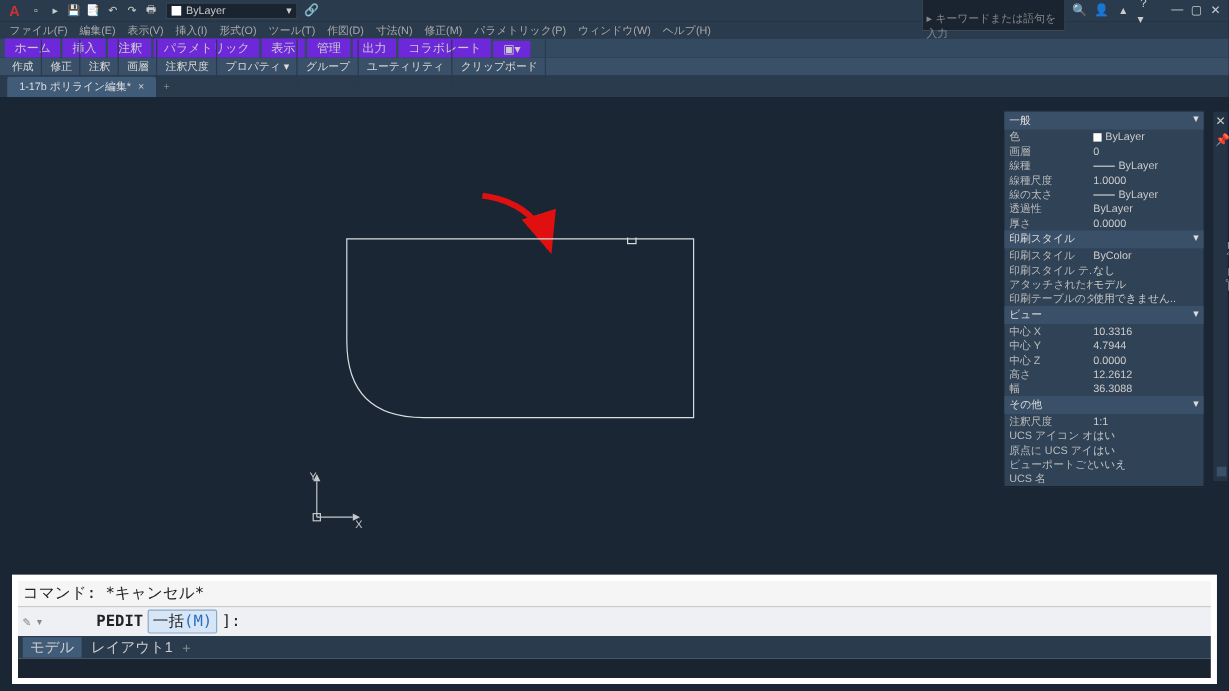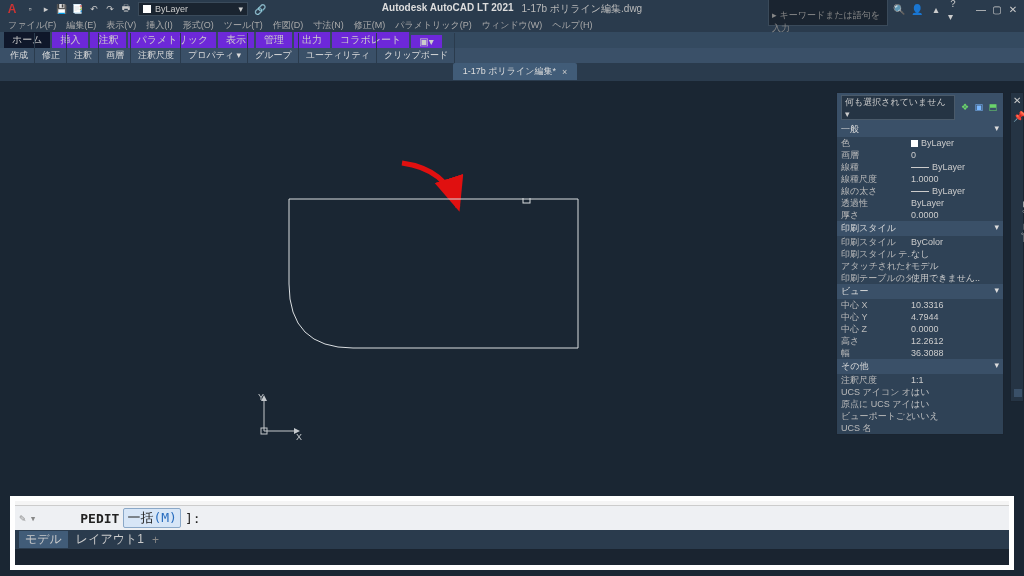--- a/index.html
+++ b/index.html
@@ -48,40 +48,39 @@
   .ribbon-tabs{
     height:16px;
     display:flex;
     gap:2px;
     background:#344a60;
     padding-left:4px;
     align-items:end;
     font-size:10px;
   }
   .ribbon-tabs .tab{padding:1px 8px;color:#ccc;background:#6d28d9;}
-  .ribbon-tabs .tab.active{background:#0f172a;}
+  .ribbon-tabs .tab.active{background:#6d28d9;}
   .ribbon-panels{
     height:15px;
     background:#3a5068;
     display:flex;
     align-items:center;
     padding-left:4px;
     font-size:9px;
     color:#ddd;
     gap:1px;
   }
   .ribbon-panels span{padding:16px 6px;border-right:1px solid #2a3b4d;}
   .file-tab{
     height:18px;
     background:#2a3b4d;
     display:flex;
     align-items:center;
     padding-left:6px;
     font-size:9px;
-    flex-direction:column;
   }
   .file-tab .tab{background:#415c78;color:#ddd;padding:2px 10px;display:flex;gap:6px;align-items:center;border-radius:2px 2px 0 0;}
   .file-tab .tab .close{color:#ccc;}
   .file-tab .plus{margin-left:6px;color:#888;}
 
   
   .canvas{
     position:absolute;
     top:81px;
     left:0;
@@ -191,24 +190,20 @@
     <span>↶</span>
     <span>↷</span>
     <span>🖶</span>
   </div>
   <div class="layer-box">
     <span class="sw"></span>
     <span>ByLayer</span>
     <span style="margin-left:auto;">▾</span>
   </div>
   <span style="margin-left:6px;">🔗</span>
-  <div class="center">
-    <span class="app">Autodesk AutoCAD LT 2021</span>
-    <span>1-17b ポリライン編集.dwg</span>
-  </div>
   <div class="right">
     <div class="search" title="キーワードまたは語句を入力">
       <span style="margin-right:3px;">▸</span><span>キーワードまたは語句を入力</span>
     </div>
     <span class="icon">🔍</span>
     <span class="icon">👤</span>
     <span class="icon">▴</span>
     <span class="icon">？▾</span>
     <div class="win-ctrl">
       <span>—</span>
@@ -301,28 +296,20 @@
 </div>
 
 <div class="prop-handle">
   <div class="x">✕</div>
   <div class="pin">📌</div>
   <div class="lbl">プロパティ</div>
   <div class="grip"></div>
 </div>
 
 <div class="properties" style="right:20px;">
-  <div class="p-title">
-    <div class="dd"><span>何も選択されていません</span> ▾</div>
-    <div class="ic">
-      <span style="color:#6bd46b;">❖</span>
-      <span style="color:#7ab8ff;">▣</span>
-      <span style="color:#6bd46b;">⬒</span>
-    </div>
-  </div>
   <div id="prop-body">
       <div class="sect">
         <span>一般</span>
         <span>▾</span>
       </div>
       <div class="row">
         <div class="k">色</div>
         <div class="v"><span class="sw"></span>ByLayer</div>
       </div>
       <div class="row">
@@ -415,20 +402,21 @@
       </div>
       <div class="row">
         <div class="k">UCS 名</div>
         <div class="v"></div>
       </div>
     </div>
 </div>
 
 <div class="cmd-wrap">
   <div class="cmd-hist">
+    <div>コマンド: *キャンセル*</div>
   </div>
   <div class="cmd-line">
     <span class="ic">✎</span>
     <span class="ic">▾</span>
     <span class="prompt-strong">PEDIT</span>
       <span class="pedit-box"><span>一括</span><span class="mopt">(M)</span></span>
       <span>]:</span>
   </div>
   <div class="layout-tabs">
     <span class="active">モデル</span>

